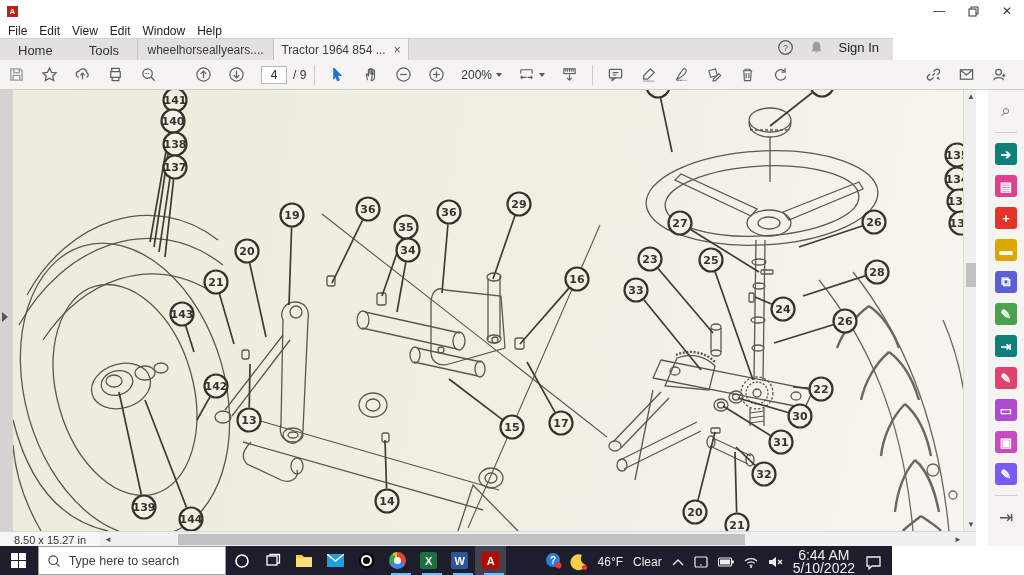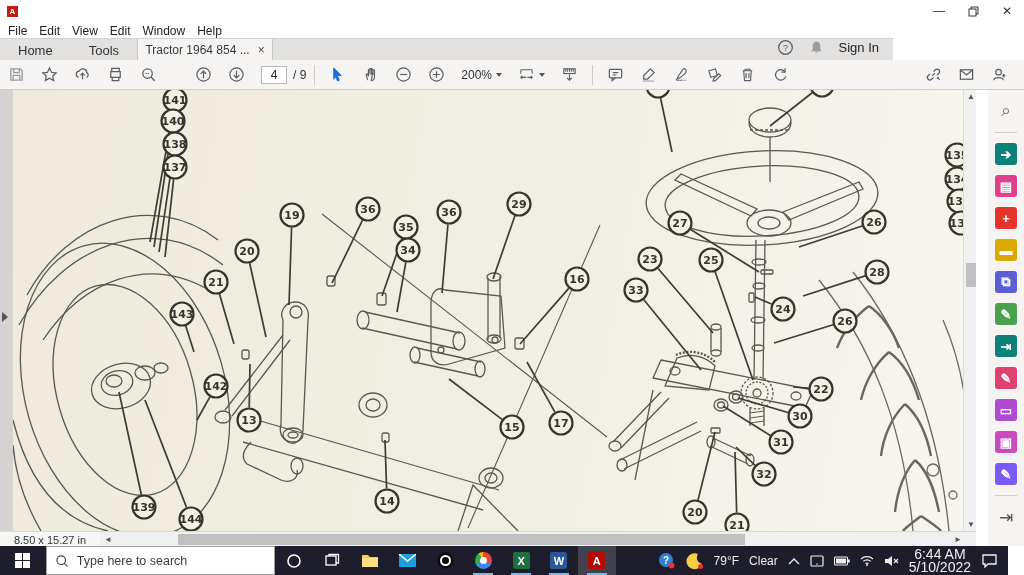--- a/index.html
+++ b/index.html
@@ -70,22 +70,22 @@
   .stool { width:22px; height:22px; margin-top:10px; display:flex; align-items:center;
     justify-content:center; border-radius:3px; font-size:13px; font-weight:bold; color:#fff; }
   .sdiv { width:22px; height:1px; background:#cfcecd; margin-top:10px; }
 
   
   #diagram { left:13px; top:90px; width:950px; height:441px; }
   svg text.cnum { font-family:"DejaVu Sans", sans-serif; font-weight:bold; font-size:11px;
     fill:#34332c; }
 
   
-  #taskbar { left:0; top:546px; width:1008px; height:29px; background:#1d1d2b;
-    display:flex; align-items:center; color:#eee; }
+  #taskbar { left:0; top:546px; width:892px; height:29px; background:#1d1d2b;
+    display:flex; align-items:flex-end; color:#eee; }
   #startbtn { width:46px; height:29px; display:flex; align-items:center; justify-content:center; }
   #searchbox { width:230px; height:29px; background:#fff; display:flex; align-items:center;
     border:1px solid #9e9e9e; }
   #searchbox span { color:#3c3c3c; font-size:12.5px; margin-left:8px; }
   .tkicon { width:38px; height:29px; display:flex; align-items:center; justify-content:center;
     position:relative; }
   .runline { position:absolute; bottom:0; left:9px; width:20px; height:2px; background:#76b9ed; }
   .tkicon.active { background:#41414f; }
   #tray { margin-left:auto; display:flex; align-items:center; gap:10px; padding-right:10px;
     font-size:12px; }
@@ -117,20 +117,23 @@
     <span>Edit</span>
     <span>View</span>
     <span>Edit</span>
     <span>Window</span>
     <span>Help</span>
   </div>
 
   <div id="tabbar" class="abs">
     <div class="navtab">Home</div>
     <div class="navtab">Tools</div>
+    <div class="doctab">
+      <span>wheelhorseallyears....</span>
+    </div>
     <div class="doctab active">
       <span>Tractor 1964 854 ...</span>
       <span class="x">×</span>
     </div>
     <div id="tab-right">
       <svg class="ti" viewBox="0 0 18 18">
           <circle cx="9" cy="9" r="7.2" fill="none" stroke="#5e5e5e" stroke-width="1.3"></circle>
           <text x="9" y="12.5" font-size="9.5" text-anchor="middle" fill="#5e5e5e">?</text>
         </svg>
       <svg class="ti" viewBox="0 0 18 18">
@@ -704,21 +707,21 @@
           <circle cx="8" cy="8" r="7" fill="#2f7fd3"></circle>
           <text x="8" y="11.5" font-size="10" font-weight="bold" fill="#fff" text-anchor="middle">?</text>
           <circle cx="13.5" cy="13.5" r="3" fill="#e33"></circle>
         </svg>
       </div>
     <div id="tray">
       <svg width="18" height="18" viewBox="0 0 18 18">
           <path d="M12 2 A8 8 0 1 0 16 12 A6.5 6.5 0 0 1 12 2 Z" fill="#f7ce46"></path>
           <circle cx="14.5" cy="14.5" r="2.5" fill="#e33"></circle>
         </svg>
-      <span>79°F</span>
+      <span>46°F</span>
       <span>Clear</span>
       <svg width="12" height="8" viewBox="0 0 12 8">
           <path d="M1 7 L6 2 L11 7" fill="none" stroke="#eee" stroke-width="1.4"></path>
         </svg>
       <svg width="14" height="12" viewBox="0 0 14 12">
           <rect x="1" y="1" width="12" height="10" rx="1" fill="none" stroke="#eee" stroke-width="1.2"></rect>
           <circle cx="7" cy="9" r="0.8" fill="#eee"></circle>
         </svg>
       <svg width="16" height="10" viewBox="0 0 16 10">
           <rect x="0.5" y="1" width="13" height="8" rx="1" fill="none" stroke="#eee" stroke-width="1.1"></rect>

